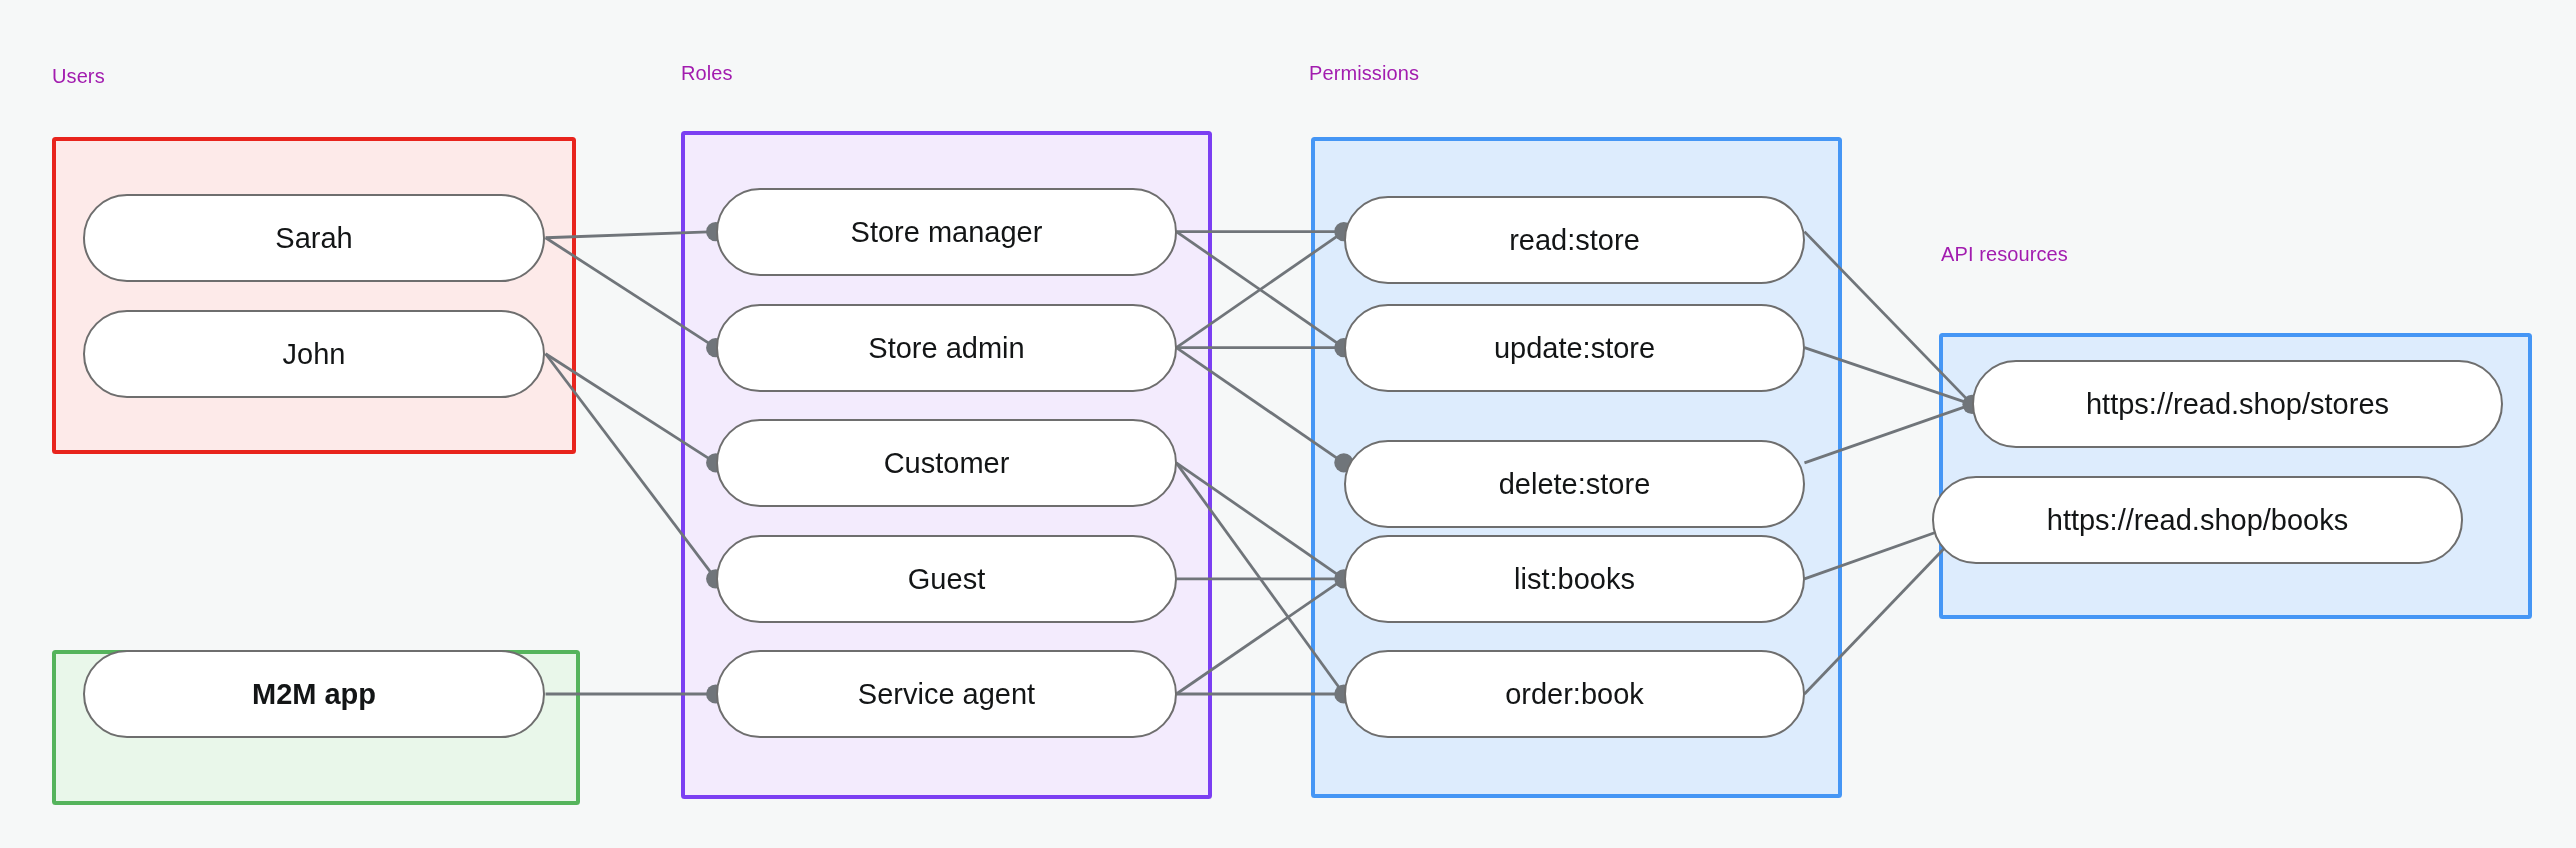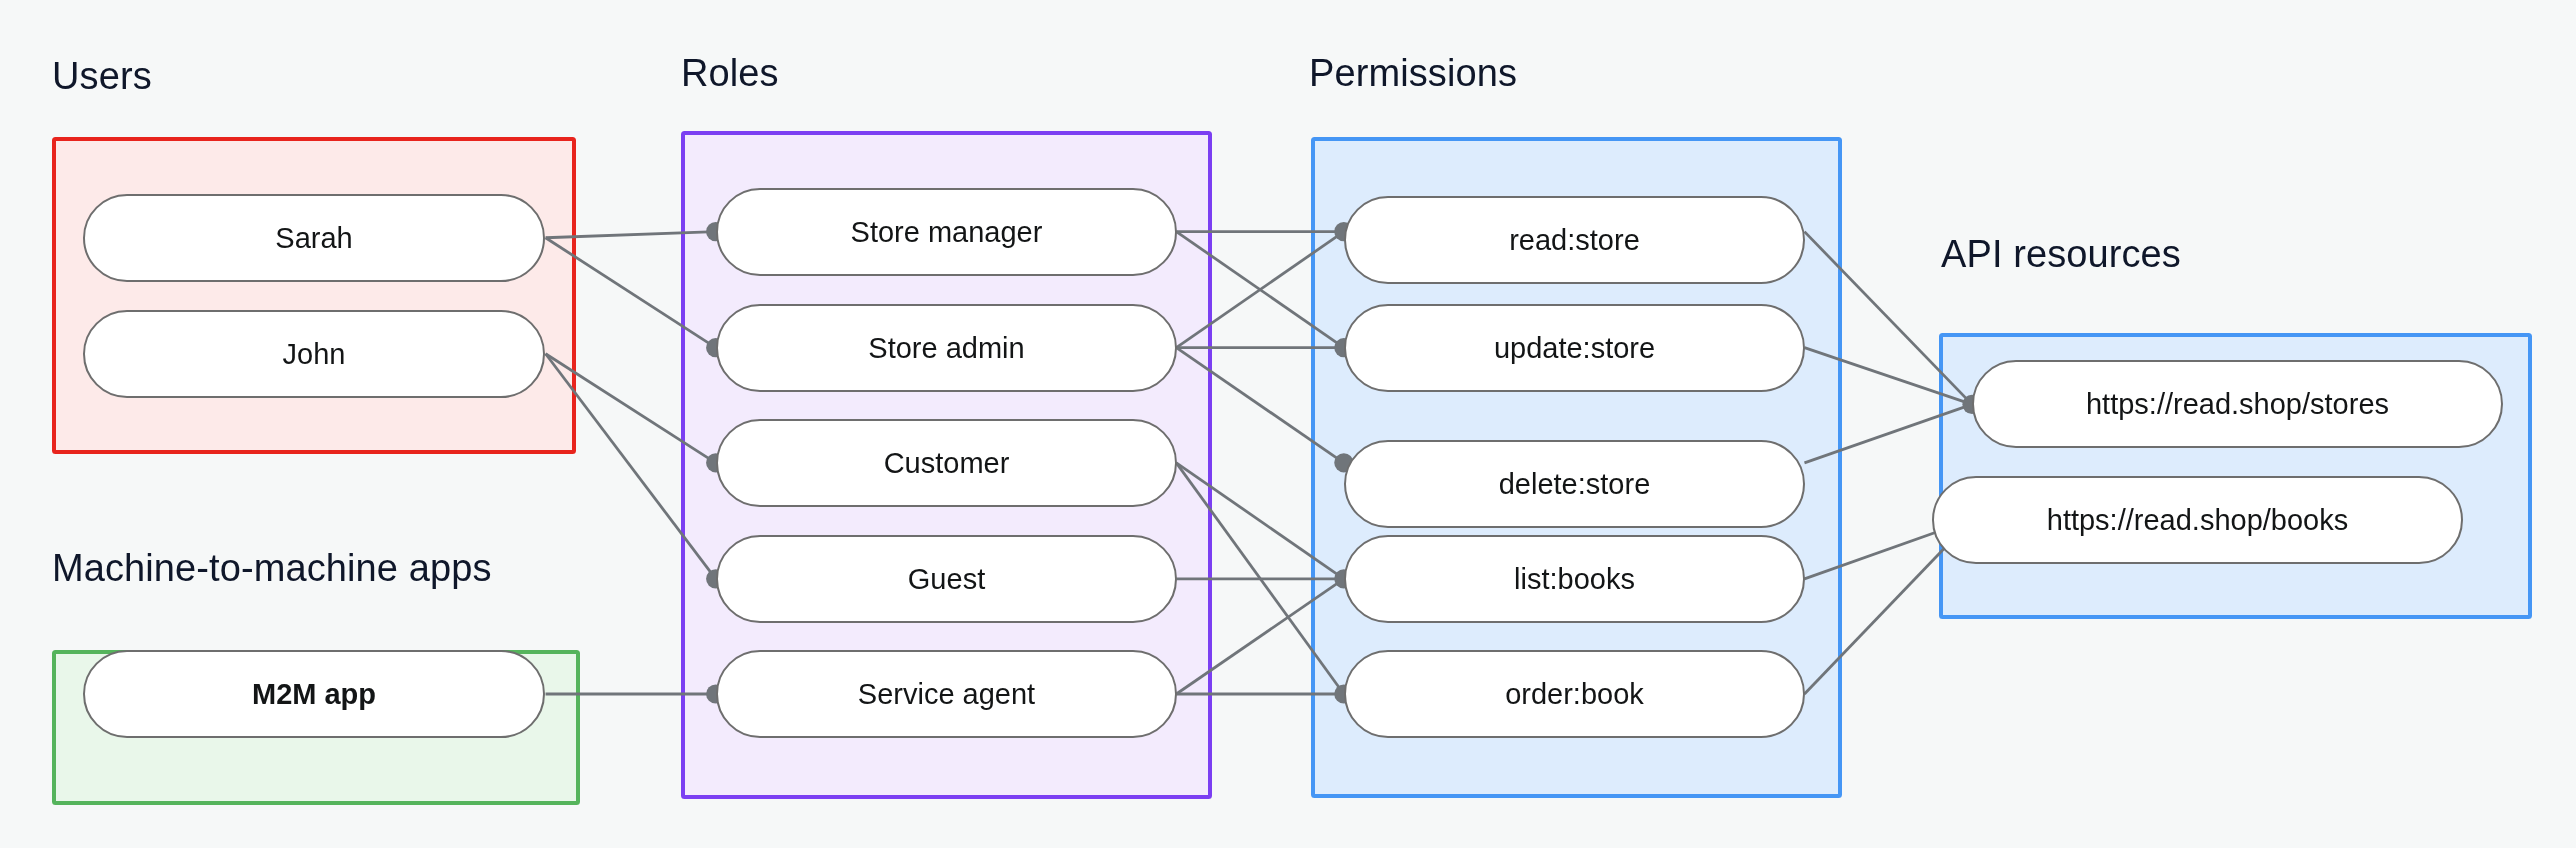--- a/index.html
+++ b/index.html
@@ -25,23 +25,23 @@
   }
   .group.users      { border-width:4.4px; border-color:#e8241d; background:#fdeae9; }
   .group.roles      { border-width:4.4px; border-color:#7b3ff2; background:#f3ebfd; }
   .group.perms      { border-width:4.4px; border-color:#4596f5; background:#ddecfd; }
   .group.m2m        { border-width:4.4px; border-color:#55b45c; background:#e9f7ea; }
   .group.apires     { border-width:4.4px; border-color:#4596f5; background:#ddecfd; }
 
   
   .caption{
     position:absolute;
-    font-size:38px;
+    font-size:20px;
     line-height:35px;
-    color:#0f172a;
+    color:#a21caf;
     white-space:nowrap;
     letter-spacing:0.1px;
   }
 
   
   .node{
     position:absolute;
     box-sizing:border-box;
     height:88px;
     background:#ffffff;
@@ -103,21 +103,20 @@
       <circle class="endpoint" cx="2260" cy="595.5" r="11" fill="#70757a"></circle>
     </svg>
 <div class="caption" style="left: 52px; top: 59px;">Users</div>
     <div class="group users" style="left: 52px; top: 137px; width: 524px; height: 317px; border-color: rgb(232, 36, 29); background: rgb(253, 234, 233);"></div>
     <div class="node" style="left: 83px; top: 194px; width: 462px;">
       <span>Sarah</span>
     </div>
     <div class="node" style="left: 83px; top: 310px; width: 462px;">
       <span>John</span>
     </div>
-    <div class="caption" style="left: 52px; top: 551px;">Machine-to-machine apps</div>
     <div class="group m2m" style="left: 52px; top: 650px; width: 528px; height: 155px; border-color: rgb(85, 180, 92); background: rgb(233, 247, 234);"></div>
     <div class="node" style="left: 83px; top: 650px; width: 462px; font-weight: bold;">
       <span>M2M app</span>
     </div>
     <div class="caption" style="left: 681px; top: 56px;">Roles</div>
     <div class="group roles" style="left: 681px; top: 131px; width: 531px; height: 668px; border-color: rgb(123, 63, 242); background: rgb(243, 235, 253);"></div>
     <div class="node" style="left: 716px; top: 188px; width: 461px;">
       <span>Store manager</span>
     </div>
     <div class="node" style="left: 716px; top: 304px; width: 461px;">

